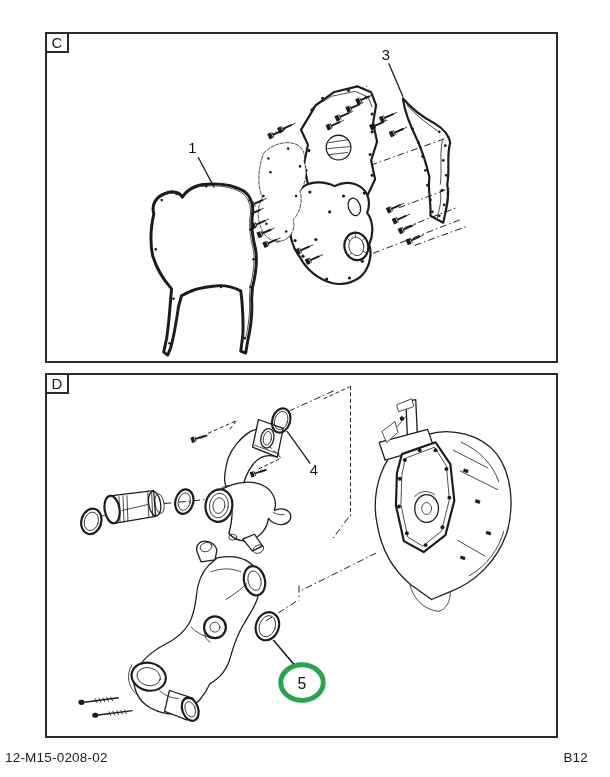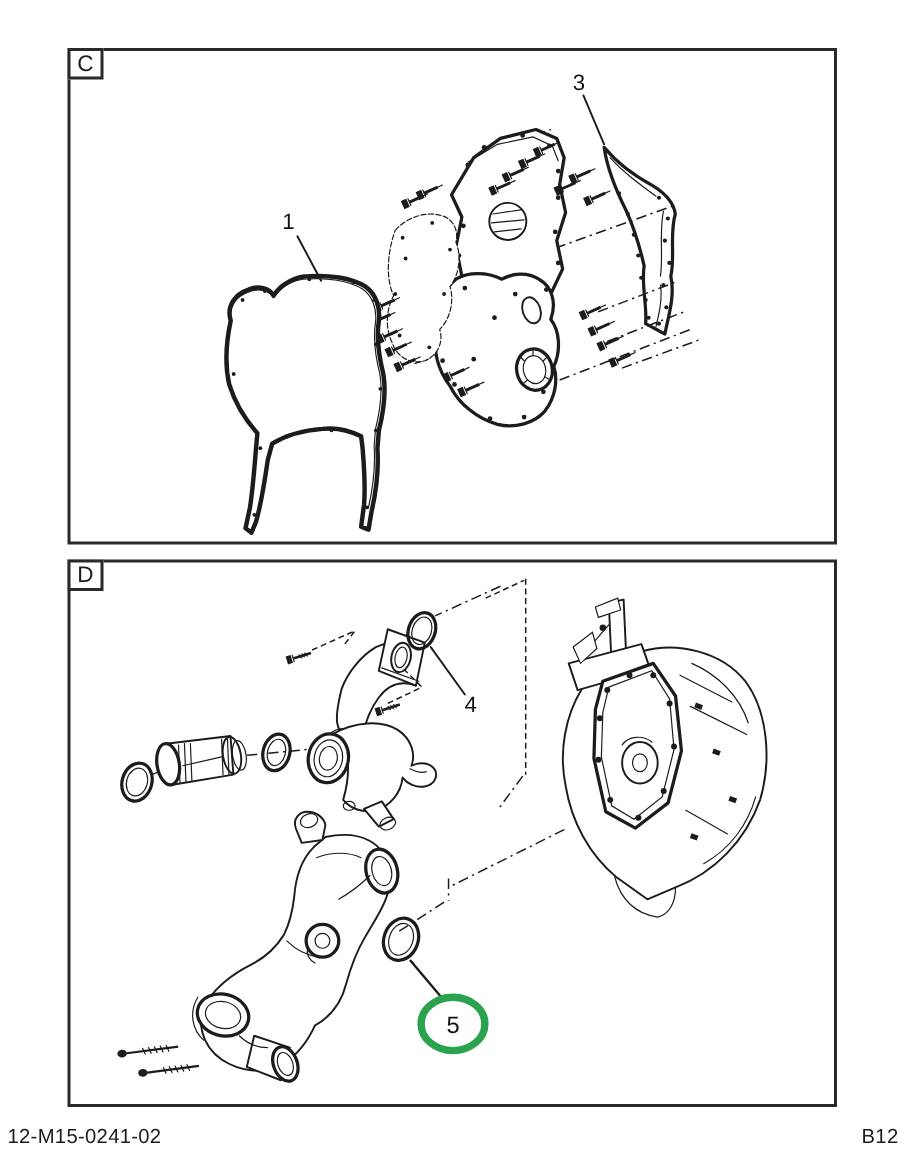--- a/index.html
+++ b/index.html
@@ -13,21 +13,21 @@
   .panel-c{top:32px;height:331px;}
   .panel-d{top:373px;height:365px;}
   .panel-label{
     position:absolute;top:-2px;left:-2px;width:24px;height:21px;border:2px solid #2a2a2a;
     background:#fff;display:flex;align-items:center;justify-content:center;
     font-size:15px;line-height:1;box-sizing:border-box;
   }
   .panel svg{position:absolute;left:0;top:0;width:100%;height:100%;}
   .footer-text{position:absolute;top:750px;font-size:13.5px;letter-spacing:.2px;}
   .doc-number{left:5px;}
-  .page-ref{right:11px;}
+  .page-ref{right:22px;}
   
   .ln{stroke:#1c1c1c;fill:none;stroke-width:1.3;stroke-linecap:round;stroke-linejoin:round;}
   .ln2{stroke:#1c1c1c;fill:none;stroke-width:2.2;stroke-linecap:round;stroke-linejoin:round;}
   .ln3{stroke:#1c1c1c;fill:none;stroke-width:3;stroke-linecap:round;stroke-linejoin:round;}
   .thin{stroke:#1c1c1c;fill:none;stroke-width:0.8;stroke-linecap:round;}
   .wfill{fill:#ffffff;}
   .dk{fill:#1c1c1c;stroke:none;}
   .dd{stroke:#1c1c1c;fill:none;stroke-width:1;stroke-dasharray:7 3 1.5 3;}
   .dsh{stroke:#1c1c1c;fill:none;stroke-width:1;stroke-dasharray:4 2.5;}
   .callout{font-size:15px;fill:#111;text-anchor:middle;}
@@ -365,16 +365,16 @@
       </g>
 
       <g>
         <line x1="273" y1="641" x2="295" y2="667" stroke="#1c1c1c" stroke-width="1.6"></line>
         <ellipse cx="302" cy="684" rx="21.5" ry="18" fill="none" stroke-width="5" stroke="#2ba24d"></ellipse>
         <text class="callout5" x="302" y="690">5</text>
       </g>
     </svg>
   </div>
 
-  <div class="footer-text doc-number">12-M15-0241-02</div>
+  <div class="footer-text doc-number">12-M15-0208-02</div>
   <div class="footer-text page-ref">B12</div>
 
 </div>
 
 </body></html>

